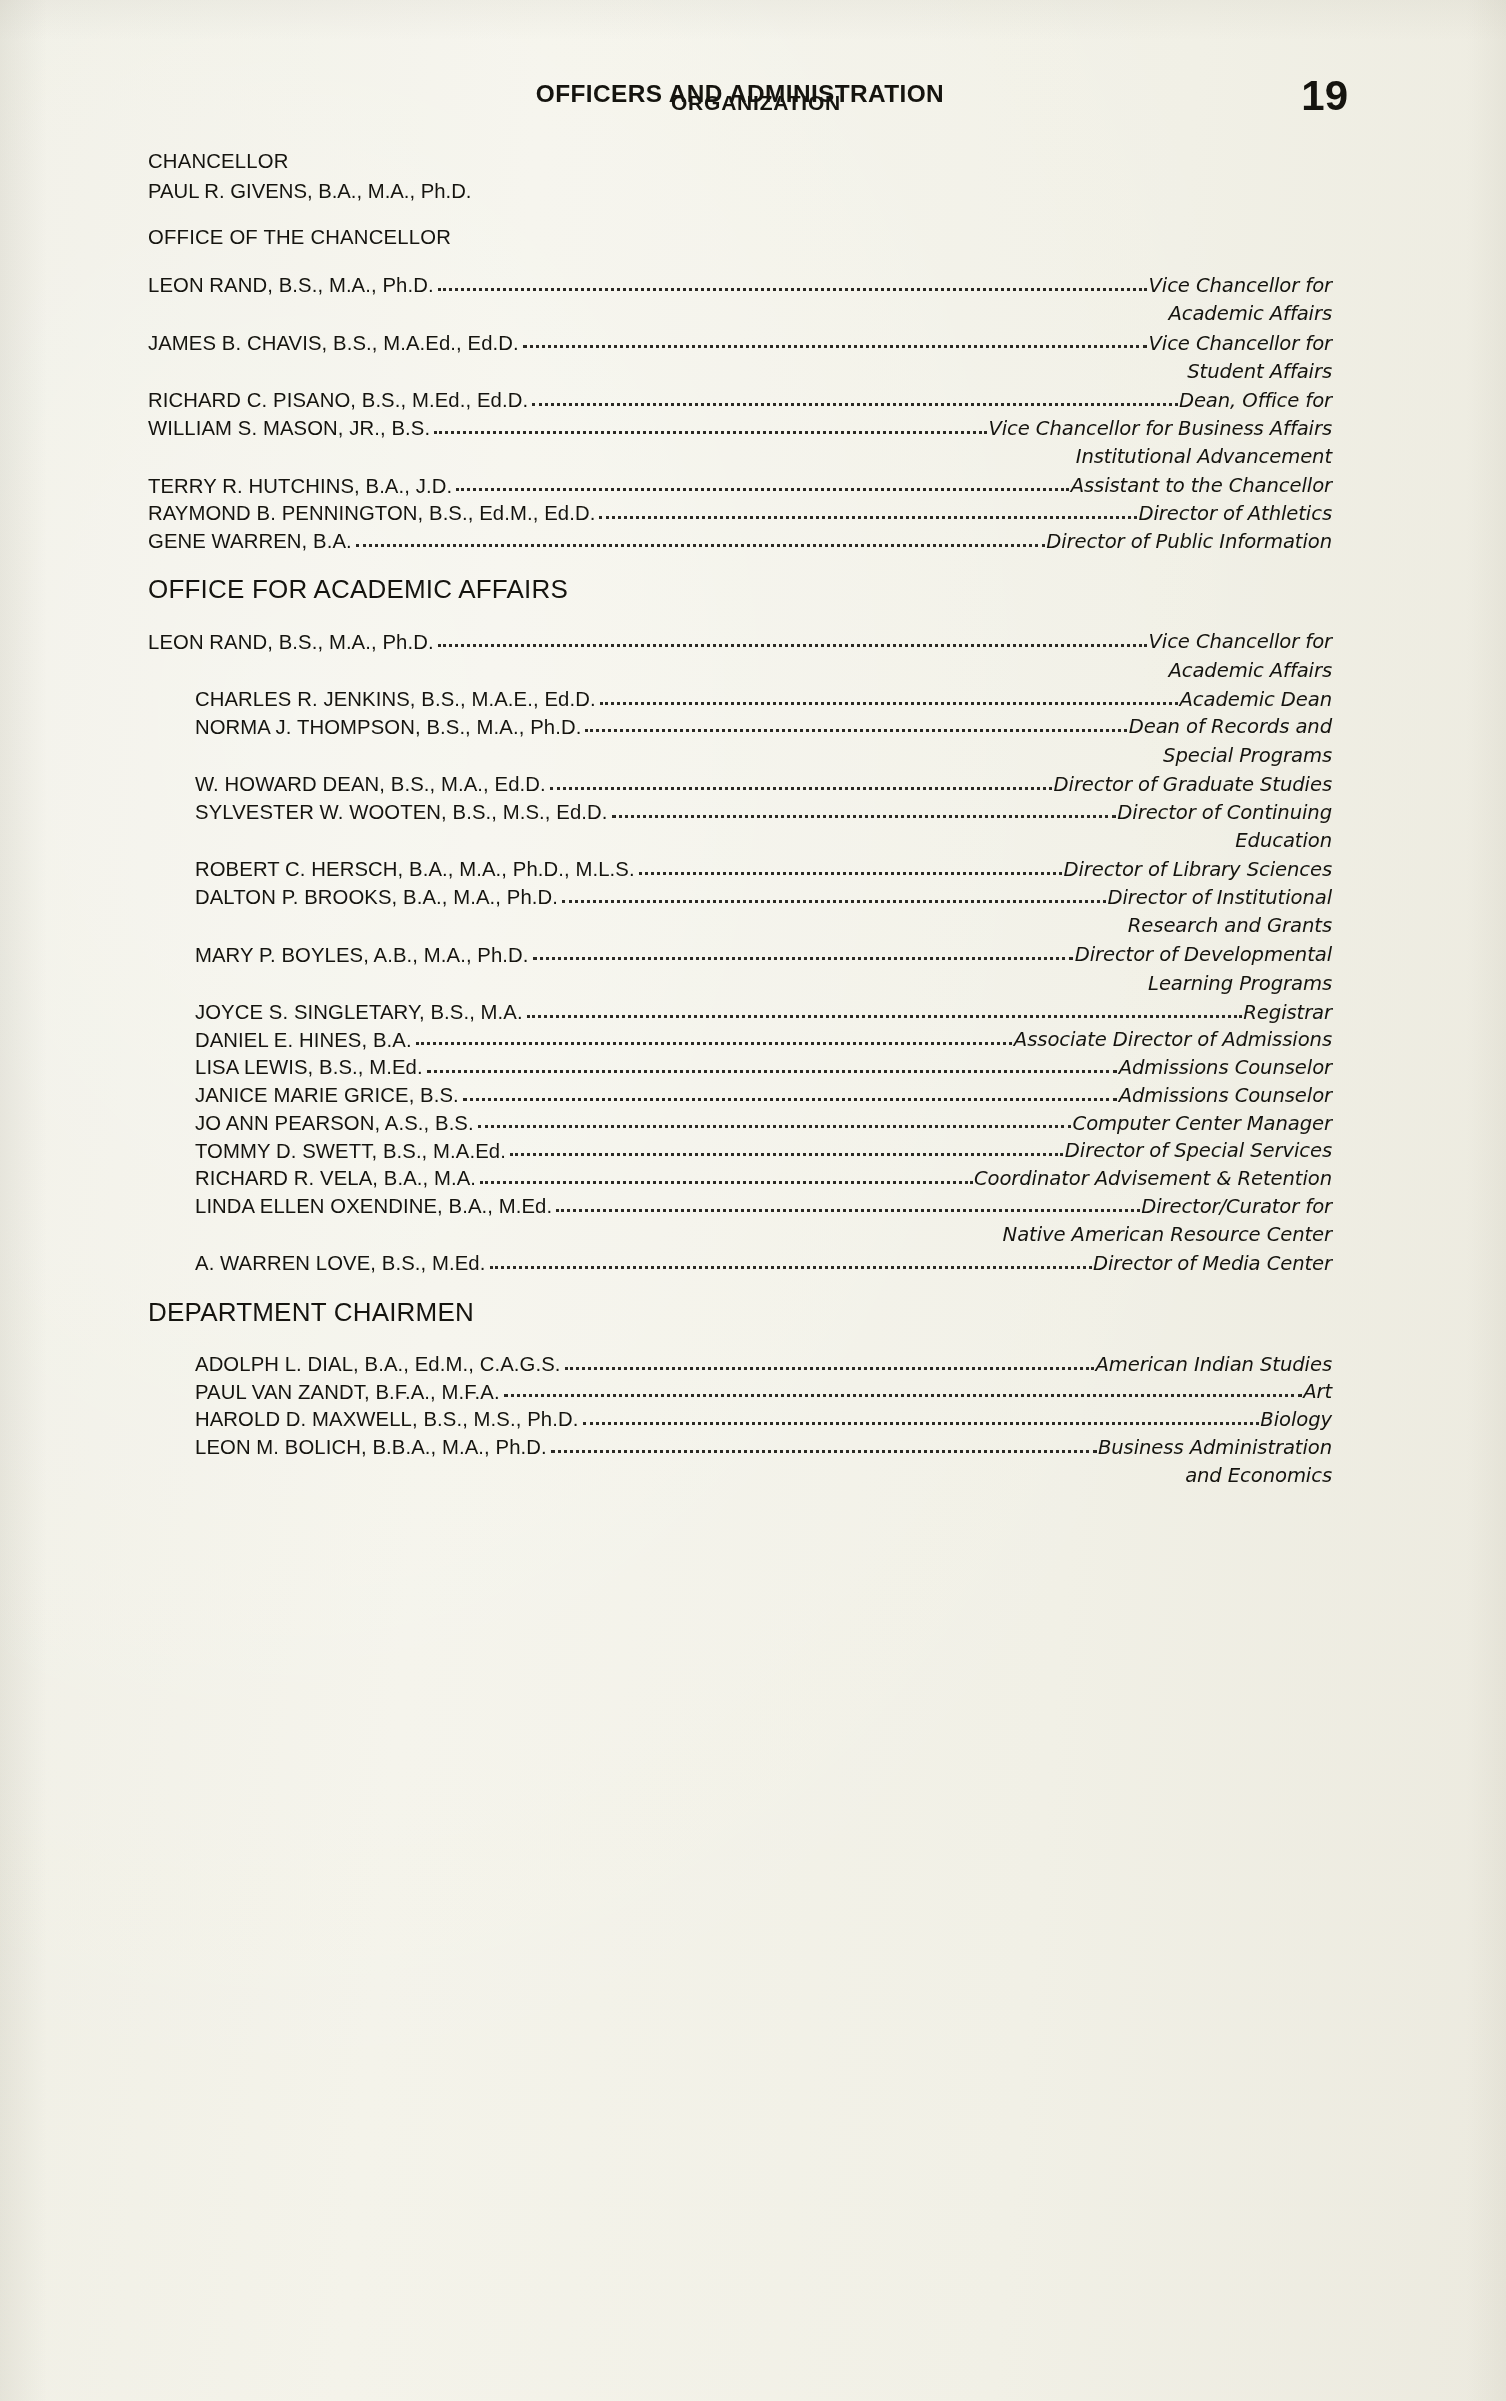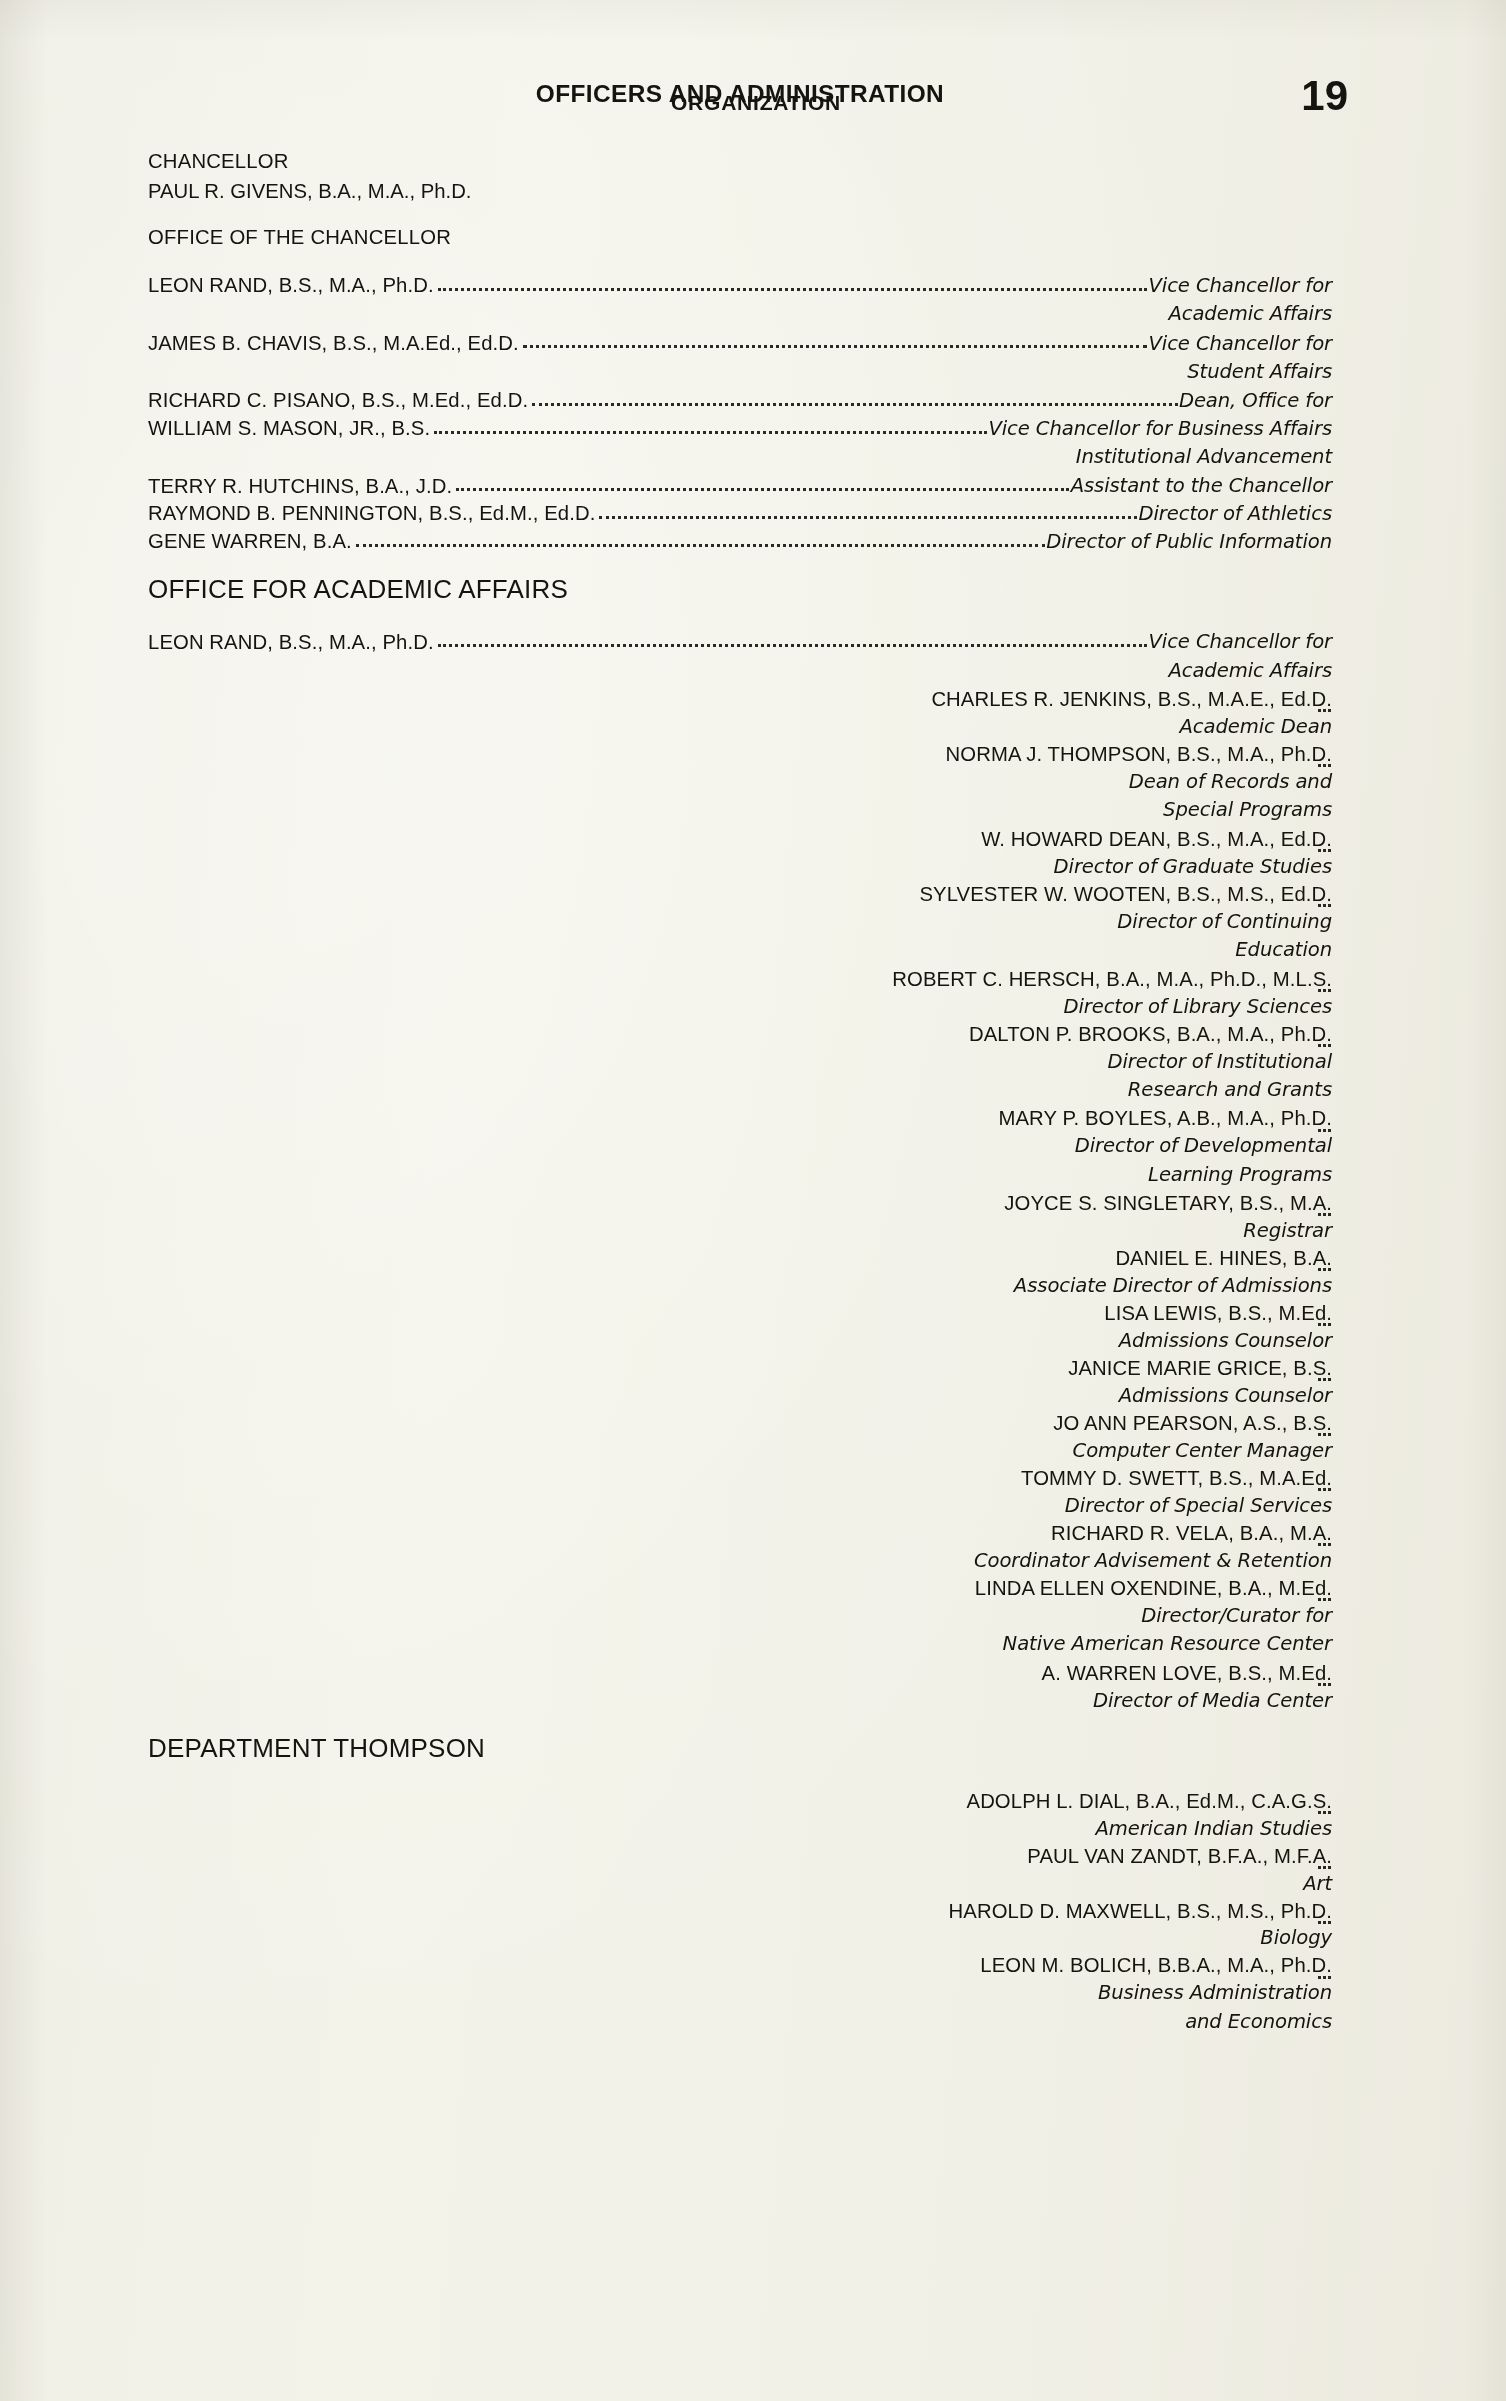--- a/index.html
+++ b/index.html
@@ -73,21 +73,21 @@
 
   
   .entry{
     display:flex;
     align-items:flex-end;
     width:100%;
     font-size:20.3px;
     line-height:1.0;
     margin-top:7.4px;
   }
-  .entry.indent{ padding-left:47px; width:calc(100% - 47px);flex-direction:column; }
+  .entry.indent{ padding-left:47px; width:calc(100% - 47px); }
   .entry .nm{
     white-space:nowrap;
     letter-spacing:0.1px;
   }
   .entry .leader{
     flex:1 1 auto;
     min-width:12.2px;
     margin:0 1.4px 4.7px 4.1px;
     height:0;
     border-bottom:3.4px dotted #1a1813;
@@ -268,21 +268,21 @@
         </div>
         <div class="cont">Native American Resource Center</div>
         <div class="entry indent">
           <span class="nm">A. WARREN LOVE, B.S., M.Ed.</span>
           <span class="leader"></span>
           <span class="ttl">Director of Media Center</span>
         </div>
       </div>
       <div>
         <div class="blockgap"></div>
-        <h2 class="sec sec-big">DEPARTMENT THOMPSON</h2>
+        <h2 class="sec sec-big">DEPARTMENT CHAIRMEN</h2>
         <div class="gap-sec"></div>
         <div class="entry indent">
           <span class="nm">ADOLPH L. DIAL, B.A., Ed.M., C.A.G.S.</span>
           <span class="leader"></span>
           <span class="ttl">American Indian Studies</span>
         </div>
         <div class="entry indent">
           <span class="nm">PAUL VAN ZANDT, B.F.A., M.F.A.</span>
           <span class="leader"></span>
           <span class="ttl">Art</span>

